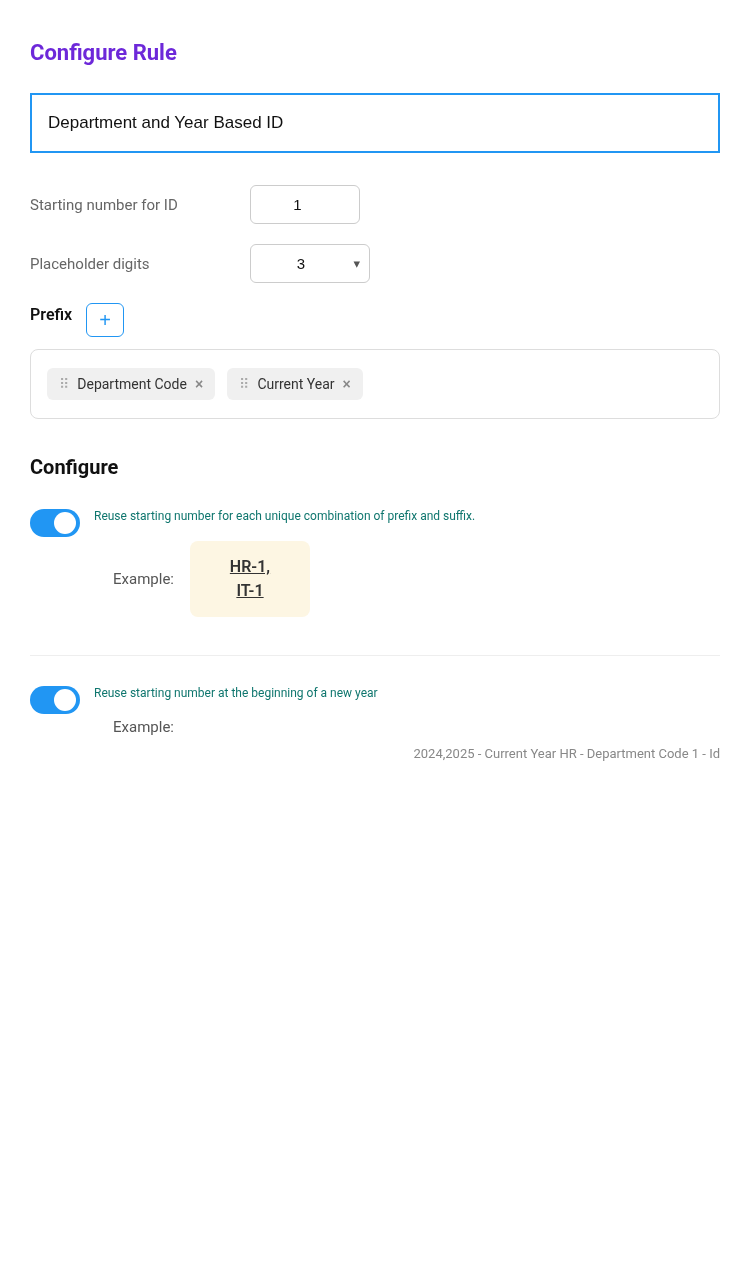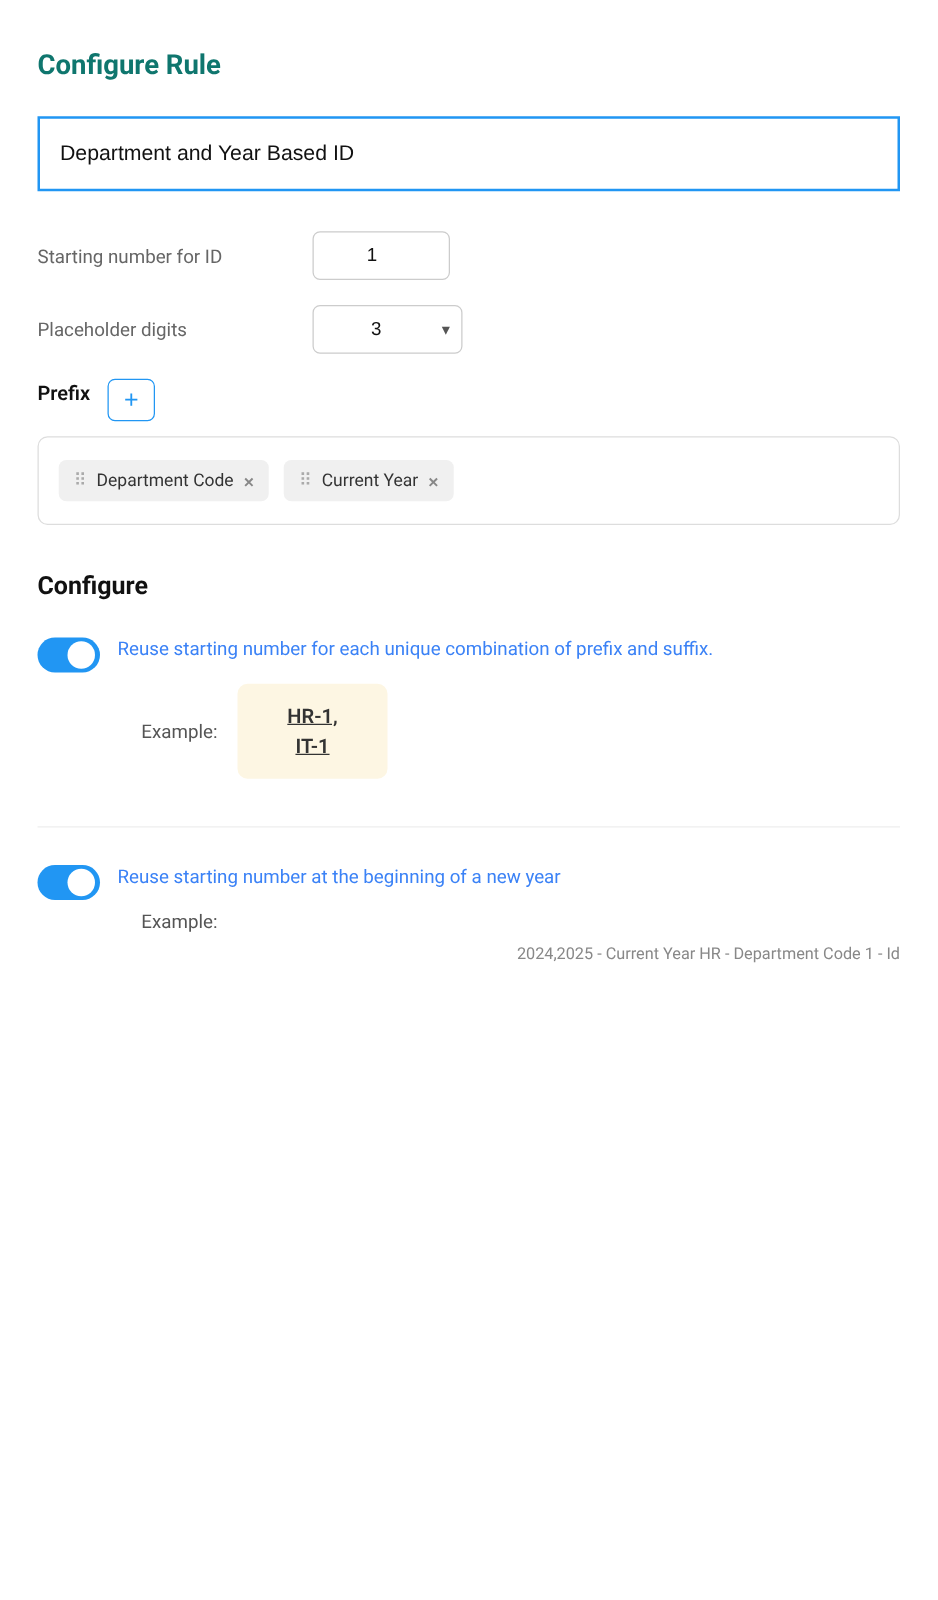--- a/index.html
+++ b/index.html
@@ -14,21 +14,21 @@
       width: 750px;
       min-height: 1280px;
       padding: 40px 30px;
       color: #1a1a1a;
     }
 
     .page-title {
       font-size: 22px;
       font-weight: 700;
       margin-bottom: 28px;
-      color: #0f766e;
+      color: #6d28d9;
     }
 
     .rule-name-input {
       width: 100%;
       border: 2px solid #2196F3;
       border-radius: 0;
       padding: 18px 16px;
       font-size: 17px;
       color: #111;
       outline: none;
@@ -200,22 +200,22 @@
       background-color: white;
       border-radius: 50%;
       transition: 0.3s;
     }
 
     .condition-content {
       flex: 1;
     }
 
     .condition-text {
-      font-size: 15px;
-      color: #3b82f6;
+      font-size: 12px;
+      color: #0f766e;
       line-height: 1.5;
       margin-bottom: 16px;
     }
 
     .example-row {
       display: flex;
       align-items: center;
       gap: 16px;
       margin-bottom: 10px;
     }

